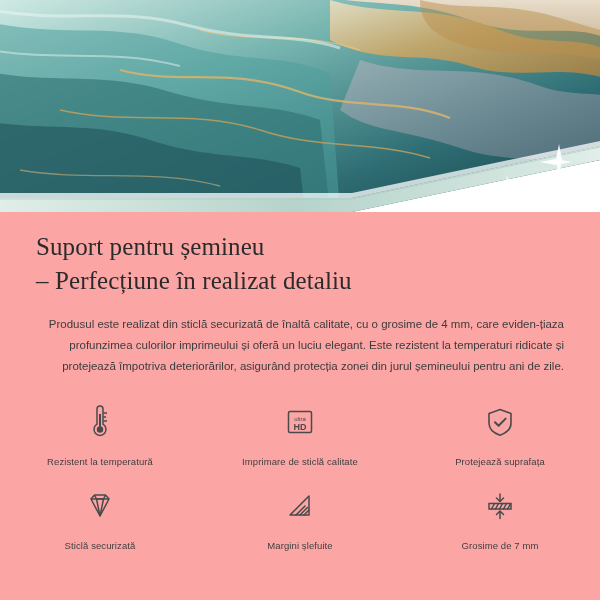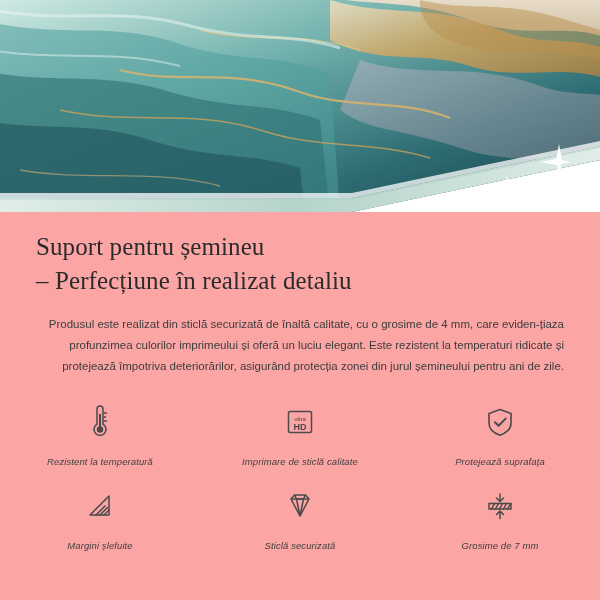--- a/index.html
+++ b/index.html
@@ -90,21 +90,20 @@
     justify-content: center;
     color: #4a4a4a;
   }
   .feature-label {
     margin-top: 7px;
     font-size: 9.5px;
     color: #3f3f3f;
     text-align: center;
     line-height: 13px;
     letter-spacing: 0.1px;
-    font-style: italic;
   }
   svg { display: block; }
 </style>
 </head>
 <body>
 
 <div class="page">
 
   <div class="hero">
     <svg class="hero-canvas" viewBox="0 0 600 212" preserveAspectRatio="none">
@@ -216,41 +215,41 @@
         <svg width="40" height="40" viewBox="0 0 40 40">
           <path d="M20 7.5 L31 11.5 V21 c0 6.5-5 10.2-11 12.2C14 31.2 9 27.5 9 21 V11.5 Z" fill="none" stroke="#4a4a4a" stroke-width="1.6"></path>
           <path d="M15 20.2 l3.6 3.6 L25.6 16.6" fill="none" stroke="#4a4a4a" stroke-width="2" stroke-linecap="round" stroke-linejoin="round"></path>
         </svg>
       </span>
       <span class="feature-label">Protejează suprafața</span>
     </div>
 
     <div class="feature">
       <span class="feature-icon">
-        <svg width="40" height="40" viewBox="0 0 40 40" fill="none" stroke="#4a4a4a" stroke-width="1.5" stroke-linecap="round">
-          <path d="M10 29 L29 10 L29 29 Z" stroke-linejoin="round"></path>
-          <line x1="16" y1="29" x2="25" y2="20"></line>
-          <line x1="20" y1="29" x2="27.5" y2="21.5"></line>
-          <line x1="24" y1="29" x2="29" y2="24"></line>
-        </svg>
-      </span>
-      <span class="feature-label">Margini șlefuite</span>
-    </div>
-
-    <div class="feature">
-      <span class="feature-icon">
         <svg width="40" height="40" viewBox="0 0 40 40" fill="none" stroke="#4a4a4a" stroke-width="1.5" stroke-linejoin="round">
           <path d="M11 13 H29 L20 30 Z"></path>
           <path d="M11 13 L14.5 9 H25.5 L29 13"></path>
           <path d="M14.5 9 L16.5 13 L20 30"></path>
           <path d="M25.5 9 L23.5 13 L20 30"></path>
           <path d="M16.5 13 H23.5"></path>
         </svg>
       </span>
       <span class="feature-label">Sticlă securizată</span>
+    </div>
+
+    <div class="feature">
+      <span class="feature-icon">
+        <svg width="40" height="40" viewBox="0 0 40 40" fill="none" stroke="#4a4a4a" stroke-width="1.5" stroke-linecap="round">
+          <path d="M10 29 L29 10 L29 29 Z" stroke-linejoin="round"></path>
+          <line x1="16" y1="29" x2="25" y2="20"></line>
+          <line x1="20" y1="29" x2="27.5" y2="21.5"></line>
+          <line x1="24" y1="29" x2="29" y2="24"></line>
+        </svg>
+      </span>
+      <span class="feature-label">Margini șlefuite</span>
     </div>
 
     <div class="feature">
       <span class="feature-icon">
         <svg width="40" height="40" viewBox="0 0 40 40" fill="none" stroke="#4a4a4a" stroke-width="1.5" stroke-linecap="round">
           <line x1="20" y1="8" x2="20" y2="15"></line>
           <path d="M16.5 12 L20 15.5 L23.5 12" stroke-linejoin="round"></path>
           <rect x="9" y="17.5" width="22" height="5.5"></rect>
           <line x1="11.5" y1="23" x2="14.5" y2="17.5"></line>
           <line x1="15.5" y1="23" x2="18.5" y2="17.5"></line>

